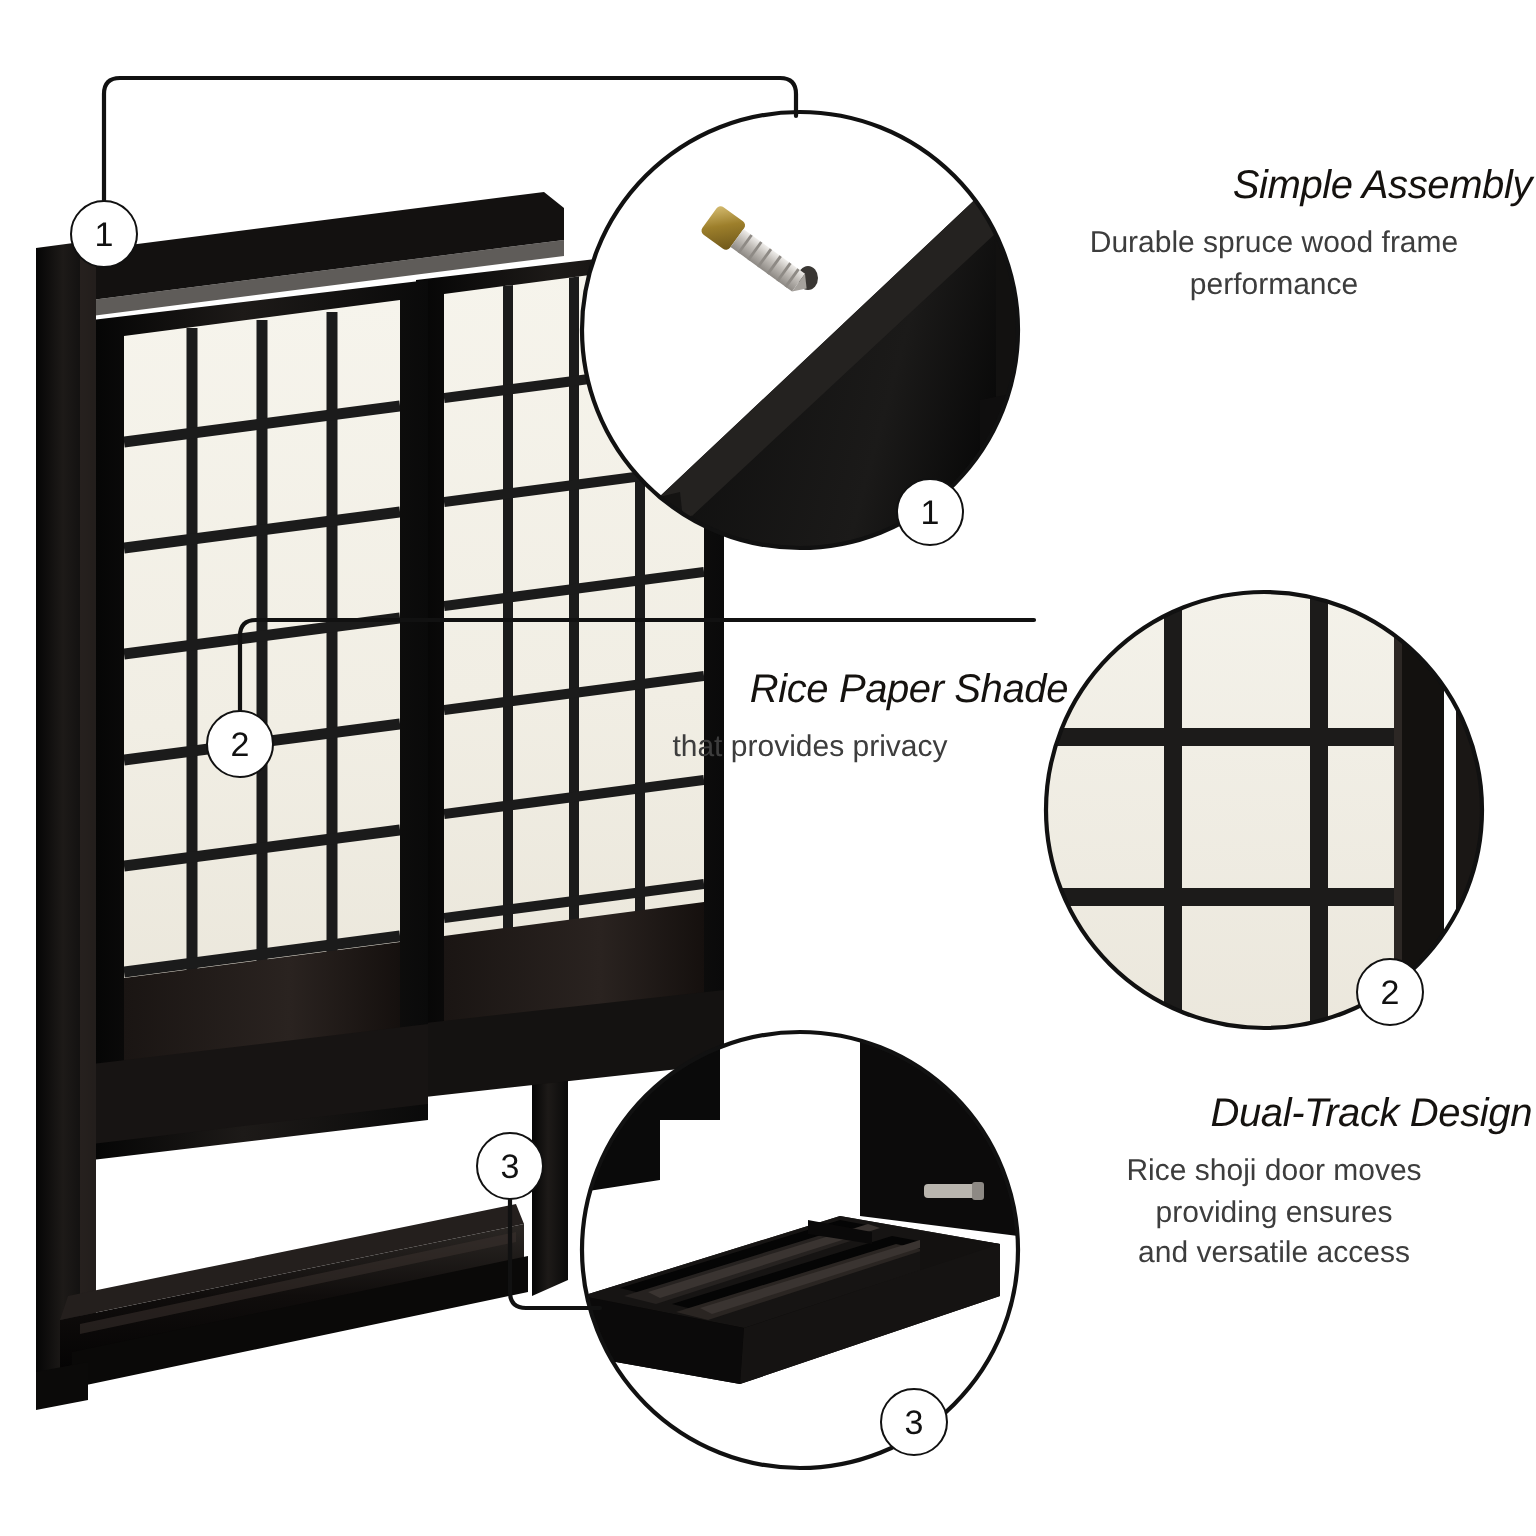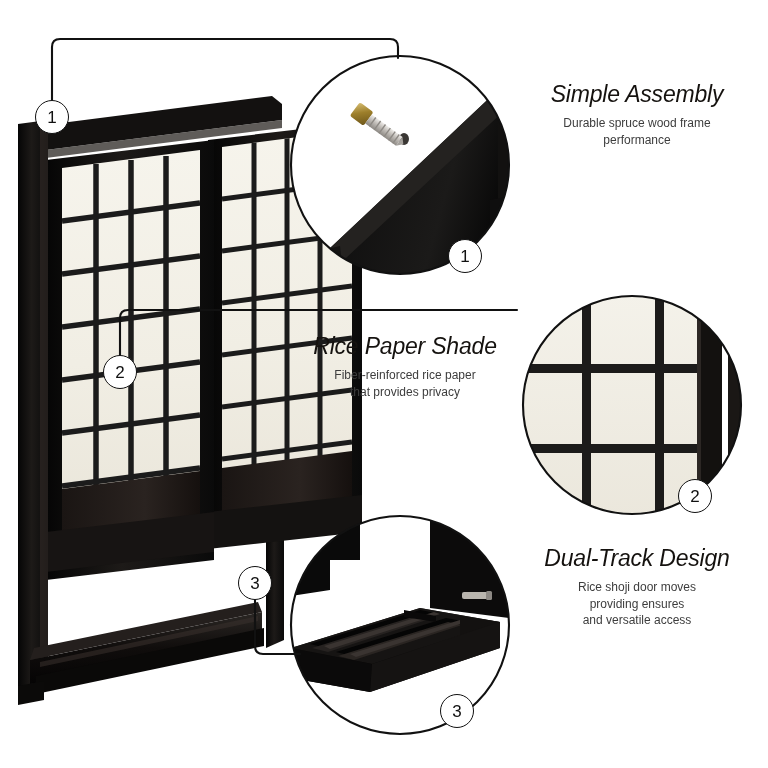--- a/index.html
+++ b/index.html
@@ -32,31 +32,32 @@
   .art.details { z-index: 20; }
 
   
   .feature-text {
     position: absolute;
     z-index: 40;
     text-align: center;
     color: #3b3b3b;
   }
   .feature-title {
-    font-size: 23px;
+    font-size: 20px;
     font-style: italic;
     font-weight: 400;
     color: #15120f;
     letter-spacing: -0.2px;
     line-height: 1.1;
     margin: 0 0 8px 0;
     white-space: nowrap;
+    text-align: right;
   }
   .feature-body {
-    font-size: 12px;
+    font-size: 15px;
     font-weight: 400;
     line-height: 1.38;
     color: #3d3d3d;
     margin: 0;
   }
   .feature-body span { display: block; white-space: nowrap; }
 
   #text-1 { left: 508px; top: 82px;  width: 258px; }
   #text-2 { left: 276px; top: 334px; width: 258px; }
   #text-3 { left: 508px; top: 546px; width: 258px; }
@@ -355,21 +356,20 @@
     <div class="feature-title">Simple Assembly</div>
     <div class="feature-body">
       <span>Durable spruce wood frame</span>
       <span>performance</span>
     </div>
   </div>
 
   <div class="feature-text" id="text-2">
     <div class="feature-title">Rice Paper Shade</div>
     <div class="feature-body">
-      <span>Fiber-reinforced rice paper</span>
       <span>that provides privacy</span>
     </div>
   </div>
 
   <div class="feature-text" id="text-3">
     <div class="feature-title">Dual-Track Design</div>
     <div class="feature-body">
       <span>Rice shoji door moves</span>
       <span>providing ensures</span>
       <span>and versatile access</span>

